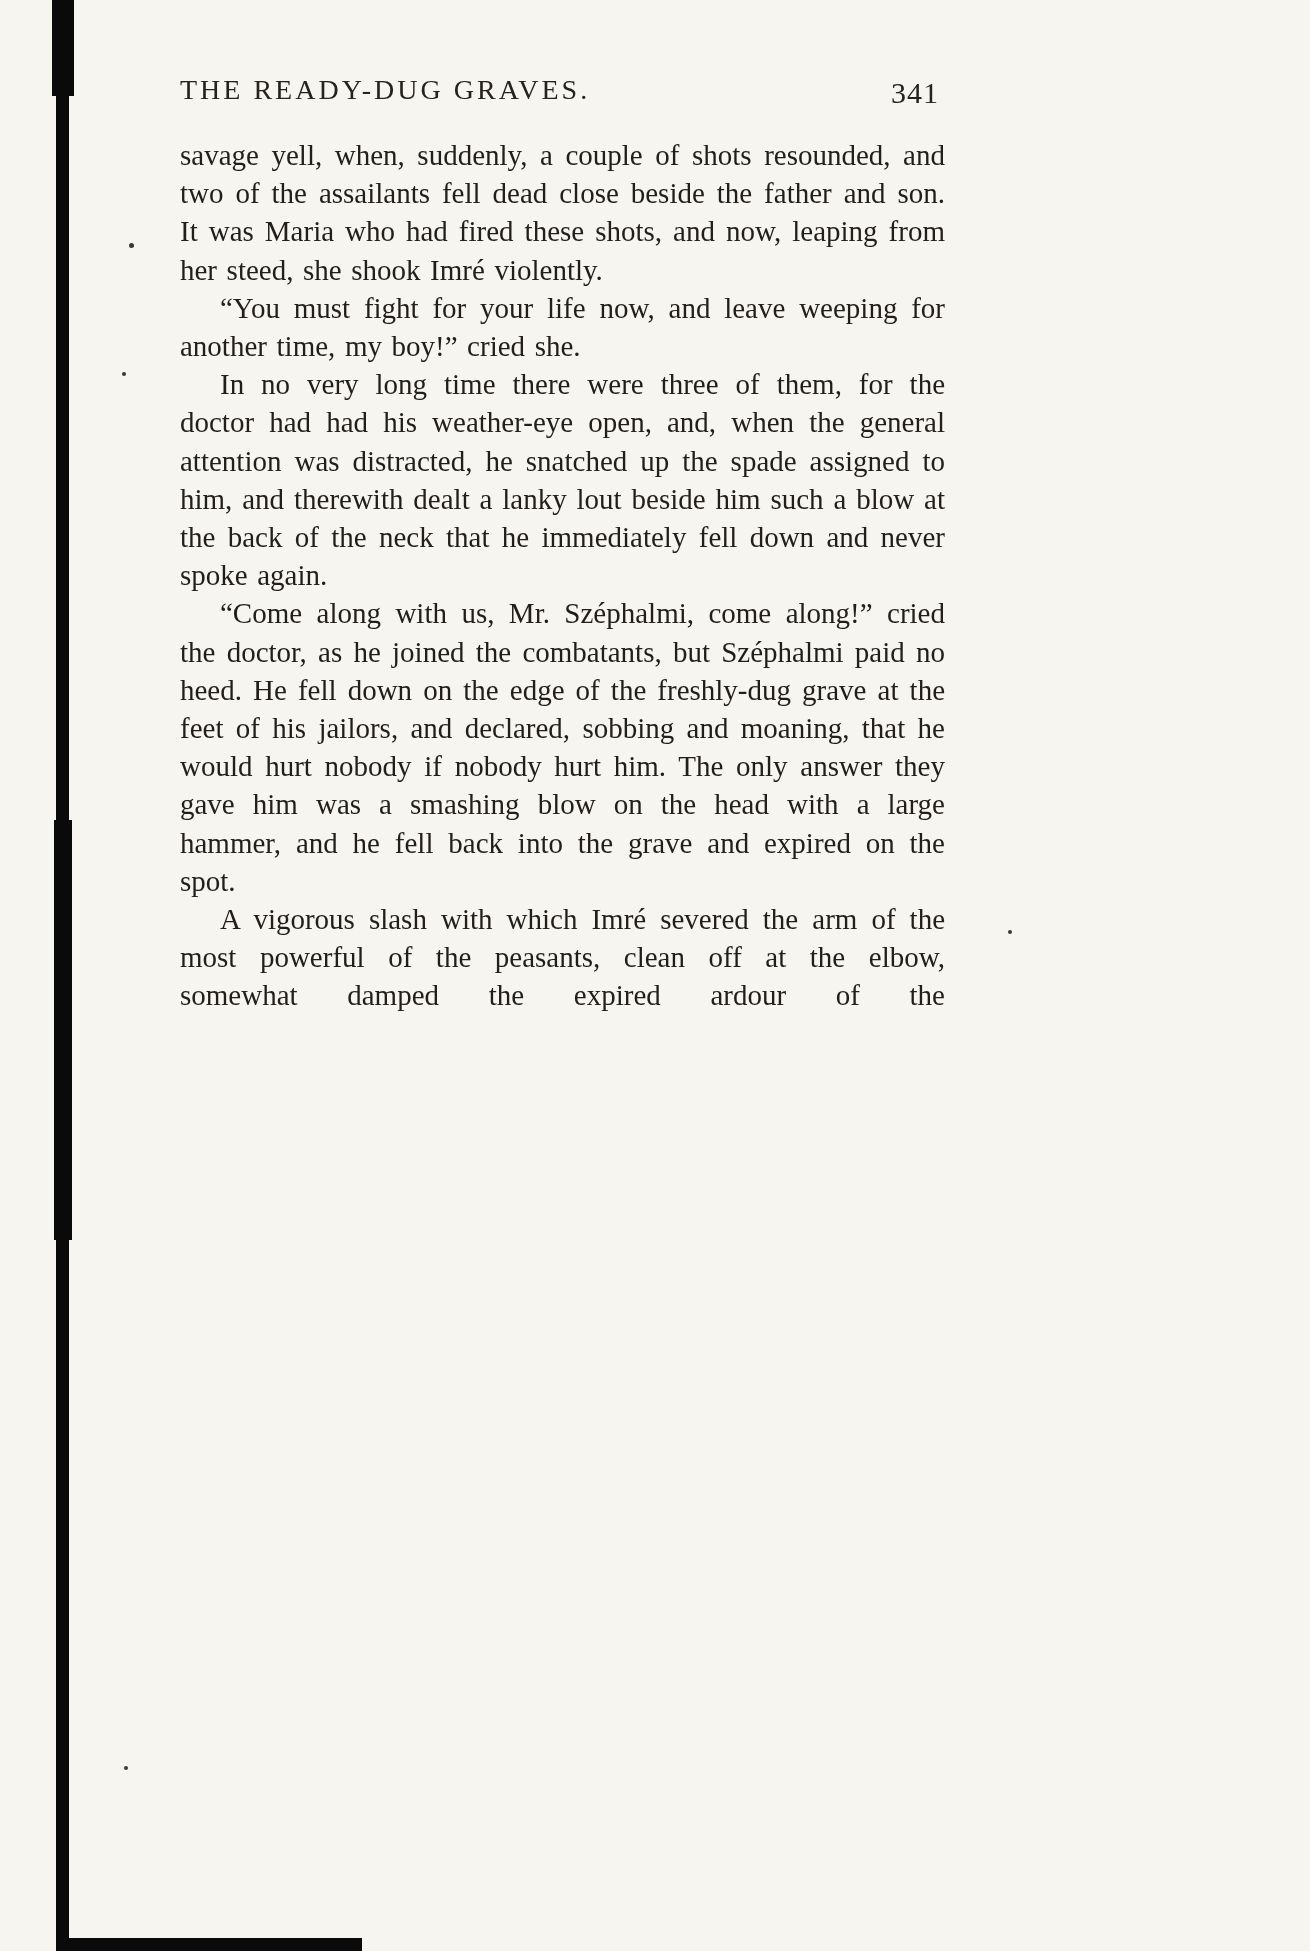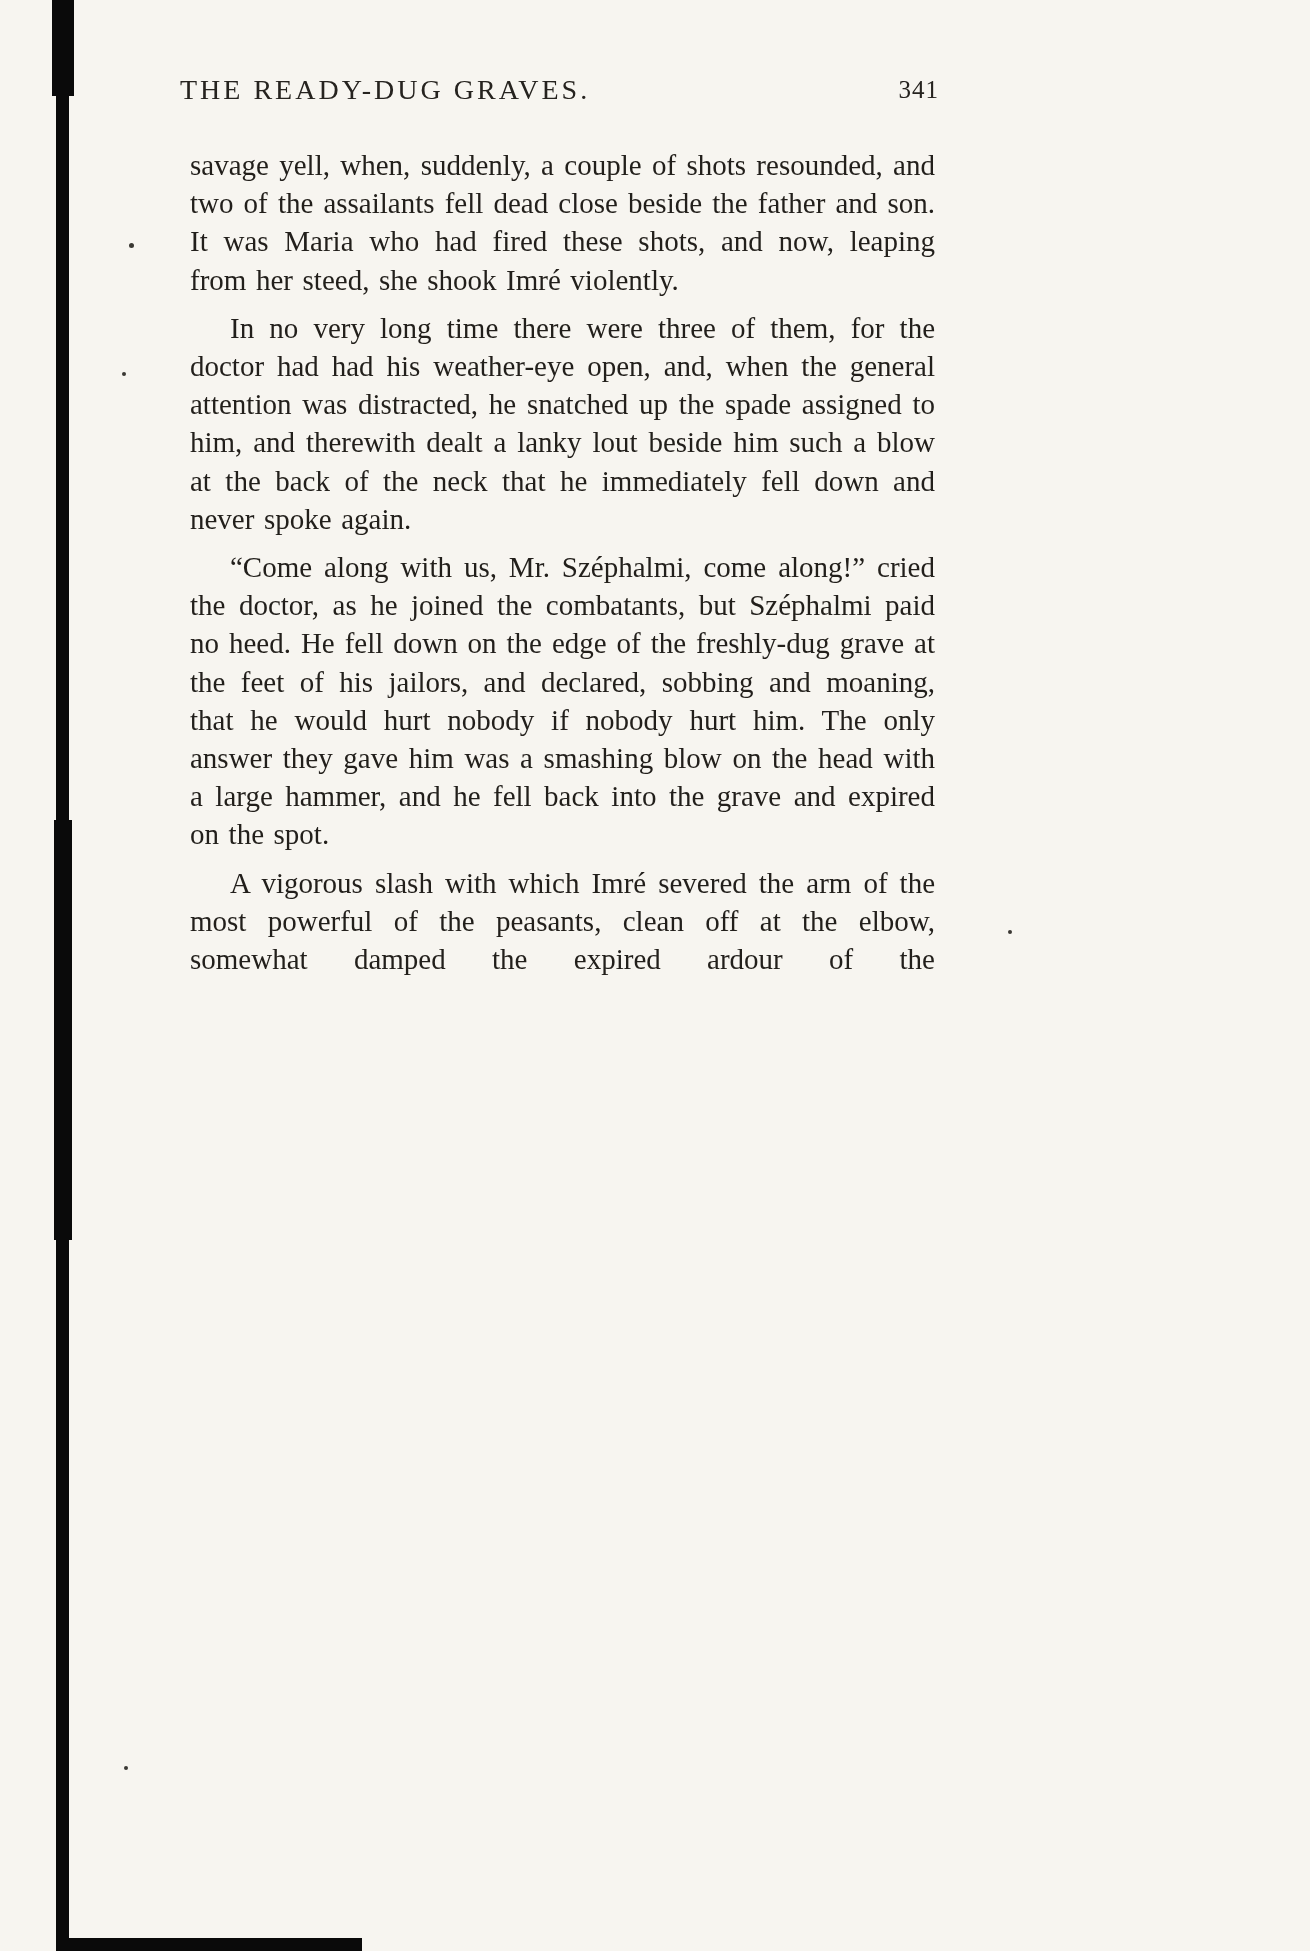--- a/index.html
+++ b/index.html
@@ -68,37 +68,37 @@
     font-size: 28px;
     letter-spacing: 3px;
     color: #26231f;
     white-space: nowrap;
   }
   .running-head .folio {
     position: absolute;
     right: 6px;
     top: 2px;
     letter-spacing: 1px;
-    font-size: 25px;
+    font-size: 30px;
   }
 
   
   .text-block {
     position: absolute;
     left: 180px;
     top: 136px;
     width: 765px;
     font-size: 29px;
     line-height: 38.2px;
     text-align: justify;
     color: #221f1b;
     word-spacing: 0.08em;
   }
   .text-block p {
-    margin: 10px;
+    margin: 0;
   }
   .text-block p.indent {
     text-indent: 40px;
   }
   .text-block p.continues {
     text-align-last: justify;
   }
 </style>
 </head>
 <body>
@@ -112,16 +112,17 @@
 <div class="speck speck-3"></div>
 <div class="speck speck-4"></div>
 
 <div class="running-head">
   <span>THE READY-DUG GRAVES.</span>
   <span class="folio">341</span>
 </div>
 
 <div class="text-block">
   <p>savage yell, when, suddenly, a couple of shots resounded, and two of the assailants fell dead close beside the father and son. It was Maria who had fired these shots, and now, leaping from her steed, she shook Imré violently.</p>
+  <p class="indent">“You must fight for your life now, and leave weeping for another time, my boy!” cried she.</p>
   <p class="indent">In no very long time there were three of them, for the doctor had had his weather-eye open, and, when the general attention was distracted, he snatched up the spade assigned to him, and therewith dealt a lanky lout beside him such a blow at the back of the neck that he immediately fell down and never spoke again.</p>
   <p class="indent">“Come along with us, Mr. Széphalmi, come along!” cried the doctor, as he joined the combatants, but Széphalmi paid no heed. He fell down on the edge of the freshly-dug grave at the feet of his jailors, and declared, sobbing and moaning, that he would hurt nobody if nobody hurt him. The only answer they gave him was a smashing blow on the head with a large hammer, and he fell back into the grave and expired on the spot.</p>
   <p class="indent continues">A vigorous slash with which Imré severed the arm of the most powerful of the peasants, clean off at the elbow, somewhat damped the expired ardour of the</p>
 </div>
 
 </body></html>

